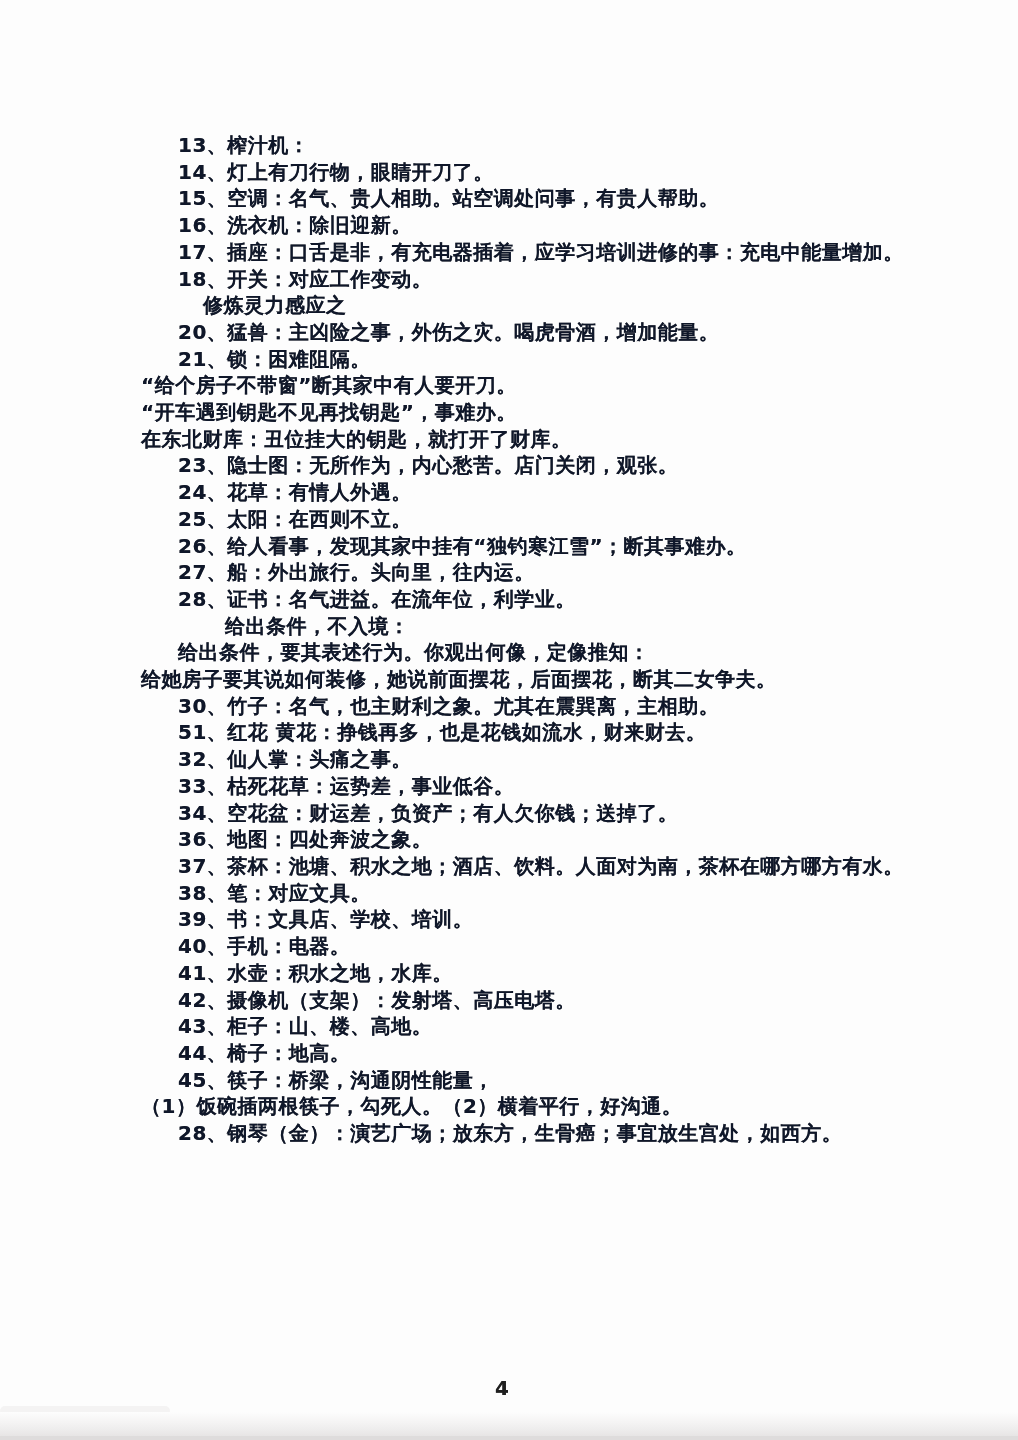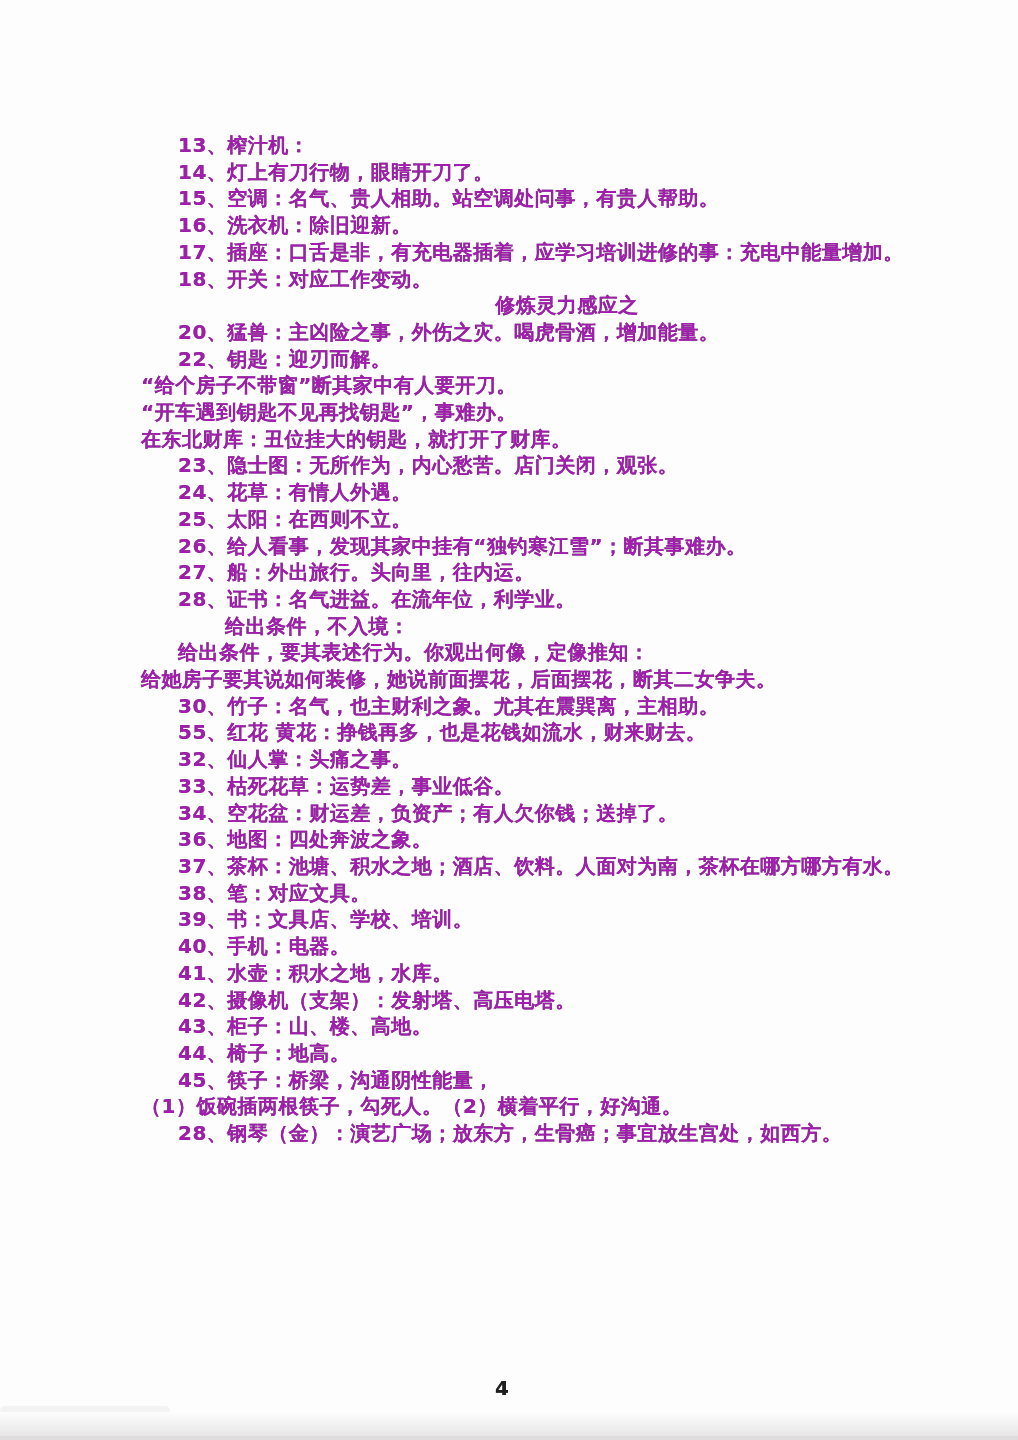--- a/index.html
+++ b/index.html
@@ -11,31 +11,31 @@
     margin: 0 auto;
     background: #fdfdfd;
     overflow: hidden;
     font-family: "DejaVu Sans", sans-serif;
   }
   .doc-body {
     position: absolute;
     top: 132px;
     left: 141px;
     width: 790px;
-    color: #a21caf;
+    color: #0f172a;
     font-size: 20px;
     font-weight: 700;
     line-height: 26.7px;
     letter-spacing: 0.5px;
     text-shadow: 0 0 0.6px rgba(40,40,40,0.75);
   }
   .line { white-space: nowrap; }
   .indent-0 { padding-left: 0; }
   .indent-1 { padding-left: 37px; }
-  .indent-2 { padding-left: 62px; text-align: center; }
+  .indent-2 { padding-left: 62px; }
   .indent-3 { padding-left: 84px; }
   .footer {
     position: absolute;
     top: 1376px;
     left: 0;
     width: 1004px;
     text-align: center;
     color: #1f1f1f;
     font-size: 20px;
     font-weight: 700;
@@ -67,35 +67,35 @@
 <div class="page">
   <div class="doc-body">
       <div class="line indent-1">13、榨汁机：</div>
       <div class="line indent-1">14、灯上有刀行物，眼睛开刀了。</div>
       <div class="line indent-1">15、空调：名气、贵人相助。站空调处问事，有贵人帮助。</div>
       <div class="line indent-1">16、洗衣机：除旧迎新。</div>
       <div class="line indent-1">17、插座：口舌是非，有充电器插着，应学习培训进修的事：充电中能量增加。</div>
       <div class="line indent-1">18、开关：对应工作变动。</div>
       <div class="line indent-2">修炼灵力感应之</div>
       <div class="line indent-1">20、猛兽：主凶险之事，外伤之灾。喝虎骨酒，增加能量。</div>
-      <div class="line indent-1">22、钥匙：迎刃而解。</div>
+      <div class="line indent-1">21、锁：困难阻隔。</div>
       <div class="line indent-0">“给个房子不带窗”断其家中有人要开刀。</div>
       <div class="line indent-0">“开车遇到钥匙不见再找钥匙”，事难办。</div>
       <div class="line indent-0">在东北财库：丑位挂大的钥匙，就打开了财库。</div>
       <div class="line indent-1">23、隐士图：无所作为，内心愁苦。店门关闭，观张。</div>
       <div class="line indent-1">24、花草：有情人外遇。</div>
       <div class="line indent-1">25、太阳：在西则不立。</div>
       <div class="line indent-1">26、给人看事，发现其家中挂有“独钓寒江雪”；断其事难办。</div>
       <div class="line indent-1">27、船：外出旅行。头向里，往内运。</div>
       <div class="line indent-1">28、证书：名气进益。在流年位，利学业。</div>
       <div class="line indent-3">给出条件，不入境：</div>
       <div class="line indent-1">给出条件，要其表述行为。你观出何像，定像推知：</div>
       <div class="line indent-0">给她房子要其说如何装修，她说前面摆花，后面摆花，断其二女争夫。</div>
       <div class="line indent-1">30、竹子：名气，也主财利之象。尤其在震巽离，主相助。</div>
-      <div class="line indent-1">55、红花 黄花：挣钱再多，也是花钱如流水，财来财去。</div>
+      <div class="line indent-1">51、红花 黄花：挣钱再多，也是花钱如流水，财来财去。</div>
       <div class="line indent-1">32、仙人掌：头痛之事。</div>
       <div class="line indent-1">33、枯死花草：运势差，事业低谷。</div>
       <div class="line indent-1">34、空花盆：财运差，负资产；有人欠你钱；送掉了。</div>
       <div class="line indent-1">36、地图：四处奔波之象。</div>
       <div class="line indent-1">37、茶杯：池塘、积水之地；酒店、饮料。人面对为南，茶杯在哪方哪方有水。</div>
       <div class="line indent-1">38、笔：对应文具。</div>
       <div class="line indent-1">39、书：文具店、学校、培训。</div>
       <div class="line indent-1">40、手机：电器。</div>
       <div class="line indent-1">41、水壶：积水之地，水库。</div>
       <div class="line indent-1">42、摄像机（支架）：发射塔、高压电塔。</div>

